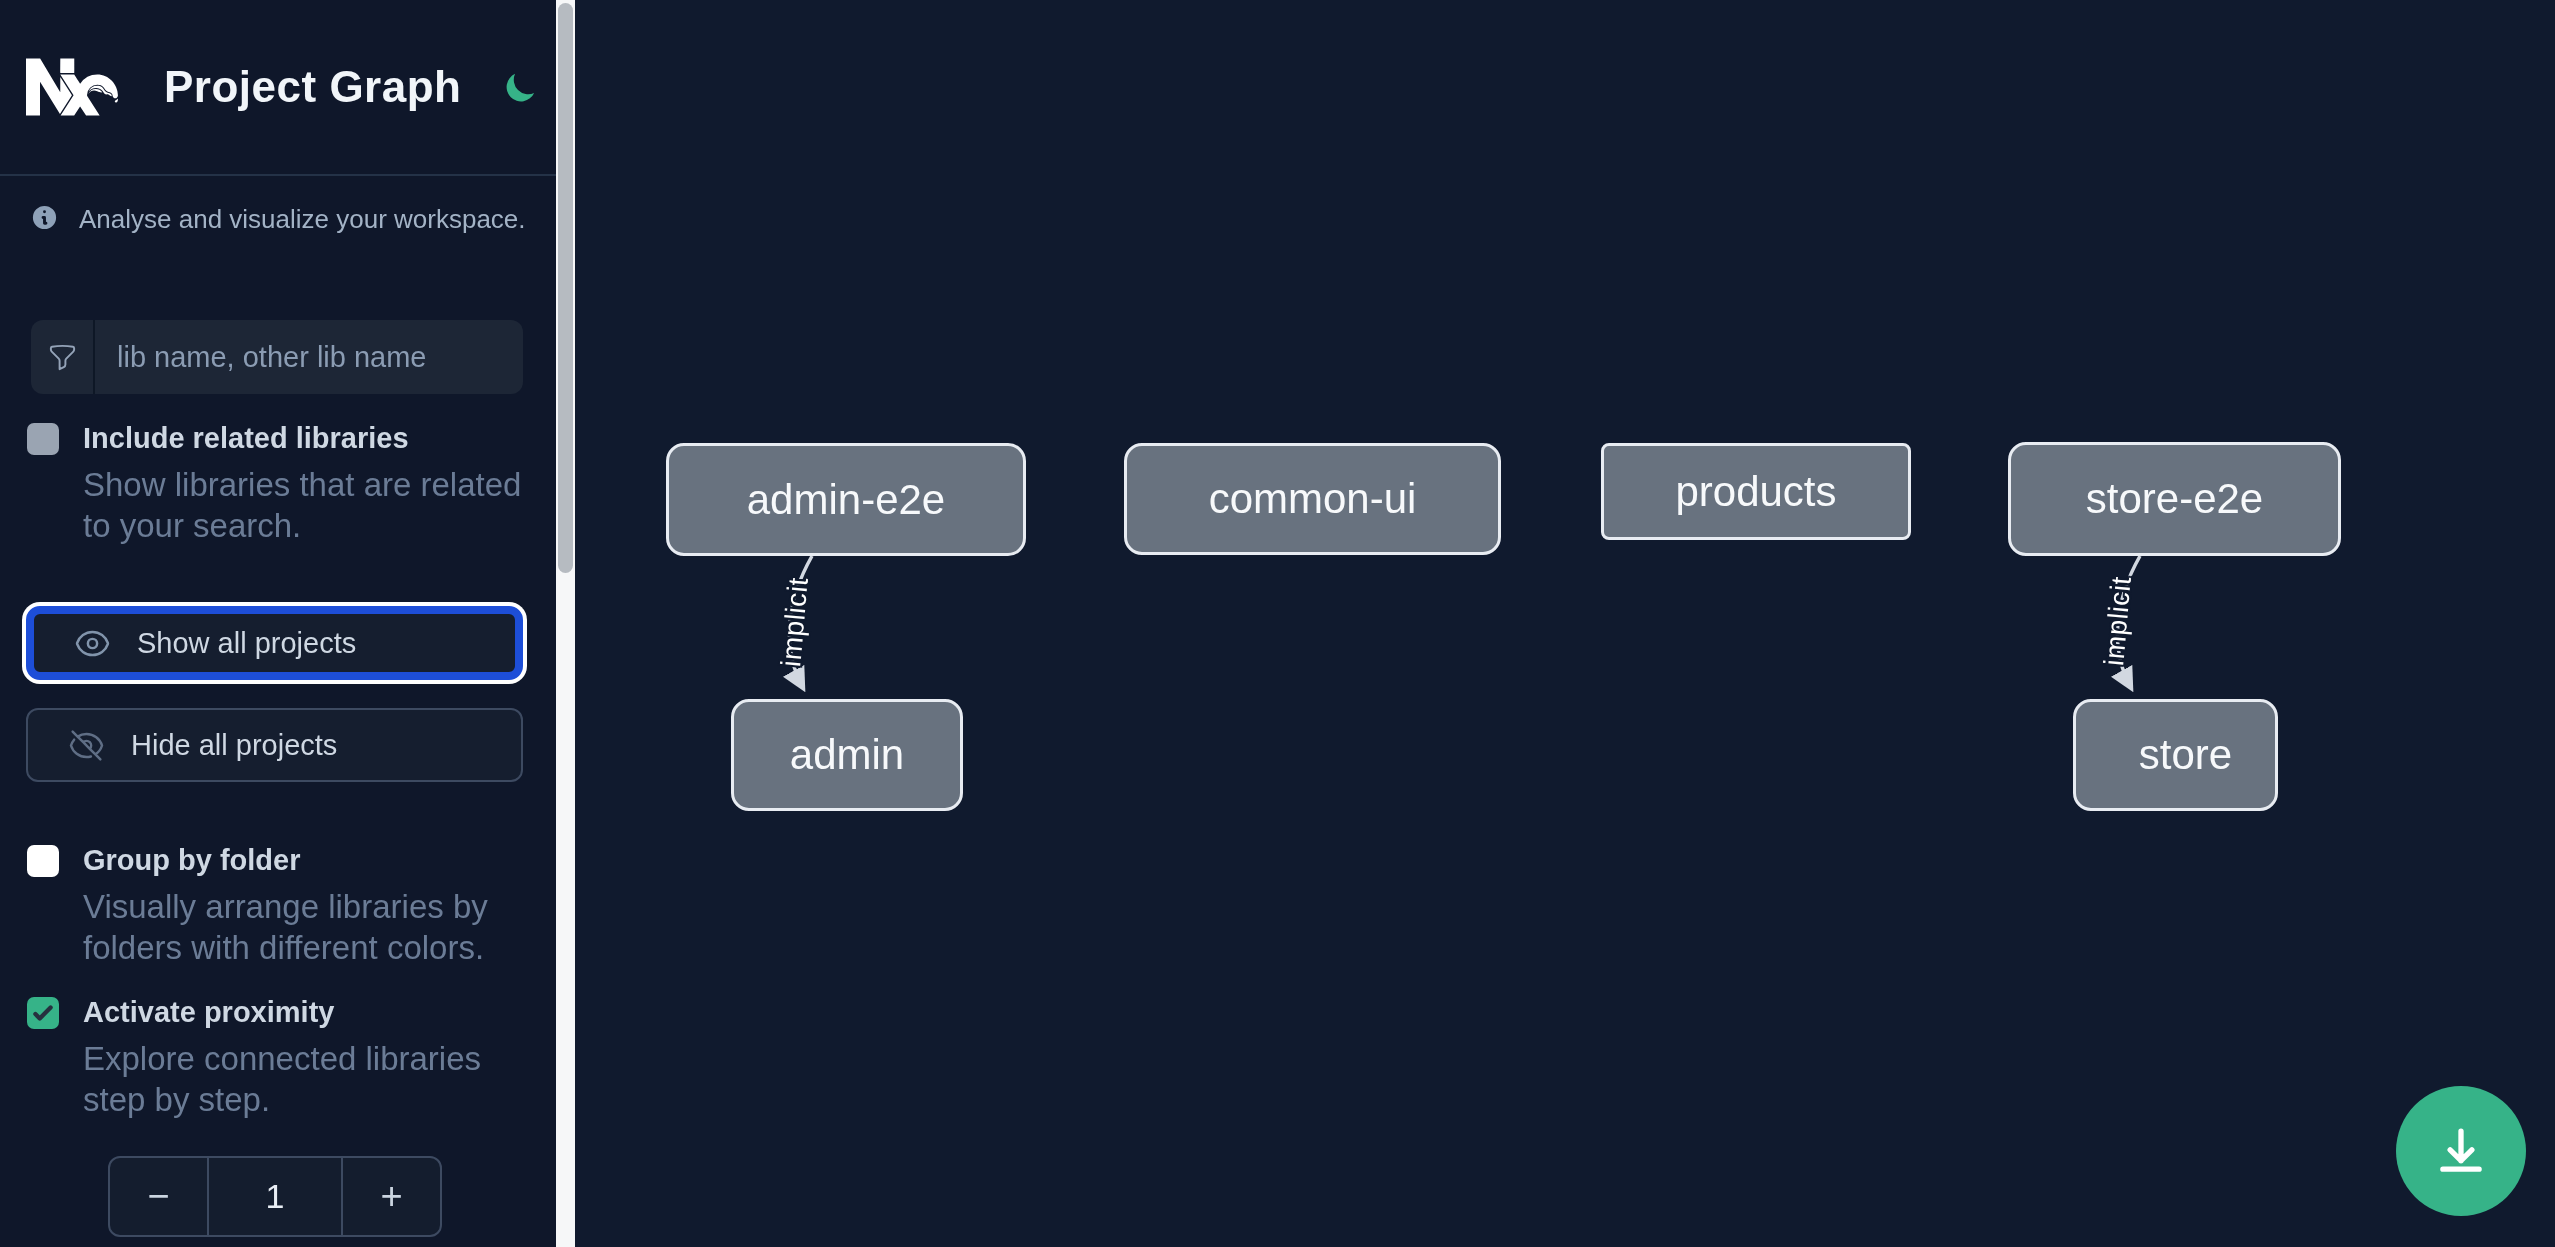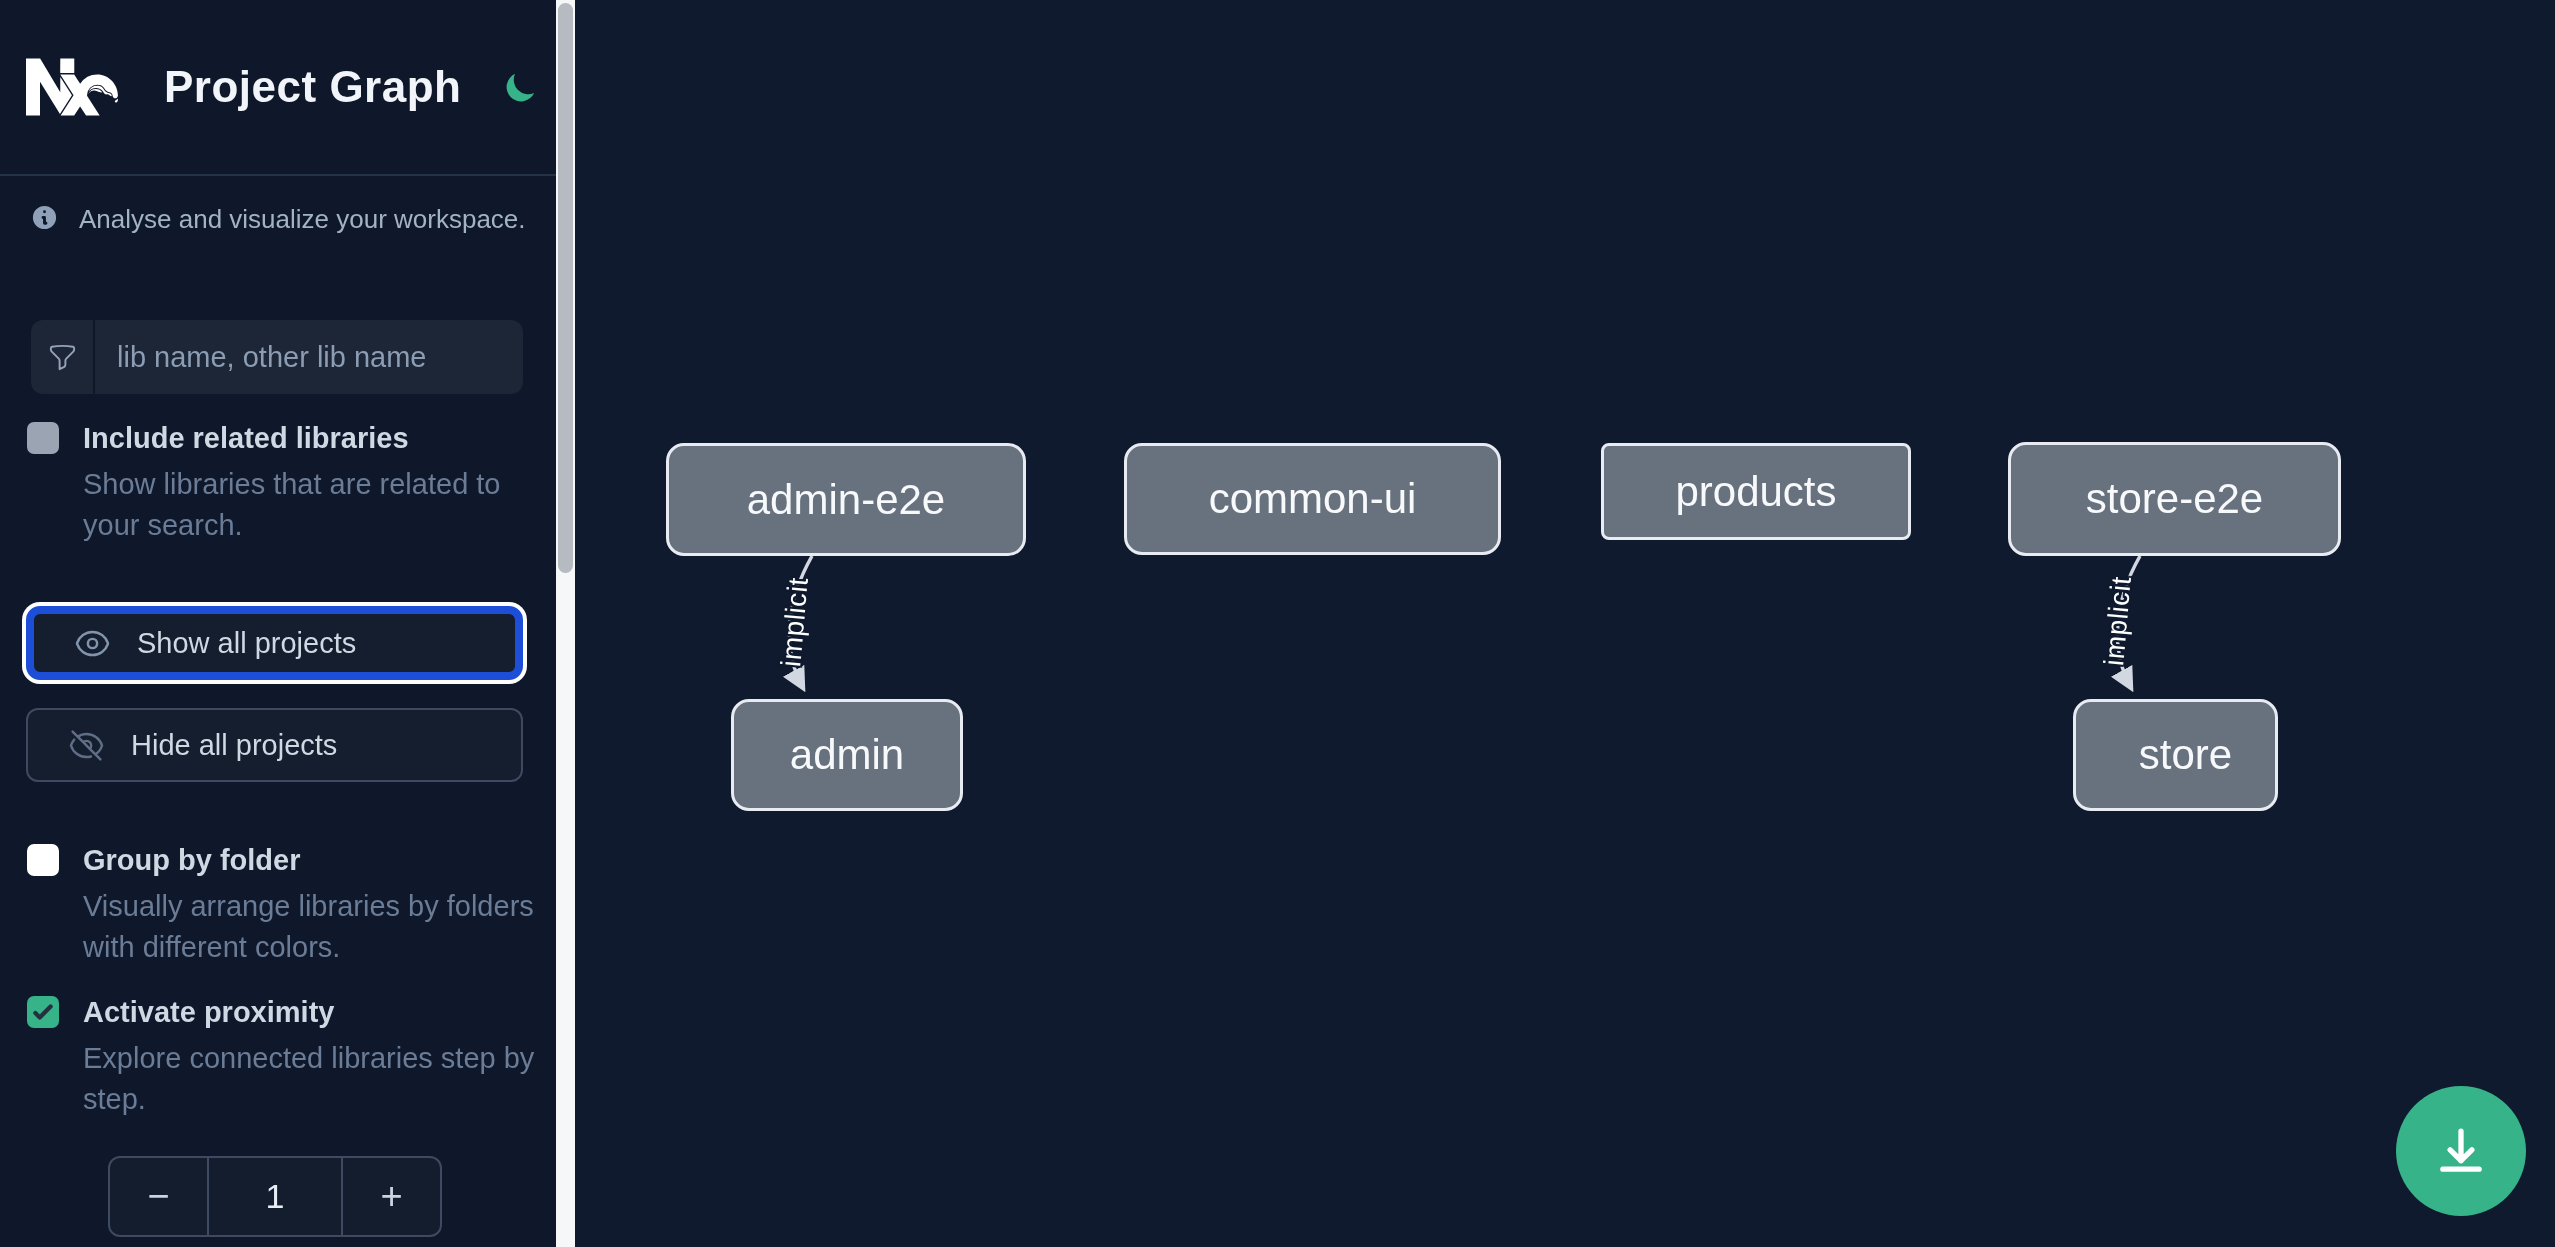--- a/index.html
+++ b/index.html
@@ -44,32 +44,32 @@
     border-right:2px solid #0e1726;
   }
   .search input {
     flex:1; background:transparent; border:none; outline:none;
     font-family:"Liberation Sans", sans-serif;
     font-size:29px; color:#e2e8f0; padding:0 22px;
   }
   .search input::placeholder { color:#8b9cb3; opacity:1; }
 
   .option { position:absolute; left:27px; width:500px; }
-  .option-row { display:flex; align-items:flex-start; gap:24px; cursor:pointer; }
+  .option-row { display:flex; align-items:center; gap:24px; cursor:pointer; }
   .checkbox {
     width:32px; height:32px; border-radius:7px; flex:0 0 auto; margin-top:2px;
     display:flex; align-items:center; justify-content:center;
   }
   .cb-muted { background:#9aa4b2; }
   .cb-white { background:#ffffff; }
   .cb-green { background:#36b388; }
   .option-label { font-size:29px; font-weight:700; color:#cfd8e3; line-height:36px; }
   .option-desc  {
     margin-left:56px; margin-top:8px; width:462px;
-    font-size:29px; font-weight:400; color:#6b7c96; line-height:41px;
+    font-size:33px; font-weight:400; color:#6b7c96; line-height:41px;
   }
 
   .btn {
     position:absolute; left:26px; width:497px; height:74px;
     border-radius:12px; background:#151e2f;
     display:flex; align-items:center; gap:26px; padding-left:40px;
     font-size:29px; font-weight:500; color:#cfd8e3; cursor:pointer;
   }
   .btn-show { top:606px; border:8px solid #1d4ed8; box-shadow:0 0 0 4px #ffffff; border-radius:14px; }
   .btn-hide { top:708px; border:2px solid #3d4a61; }

